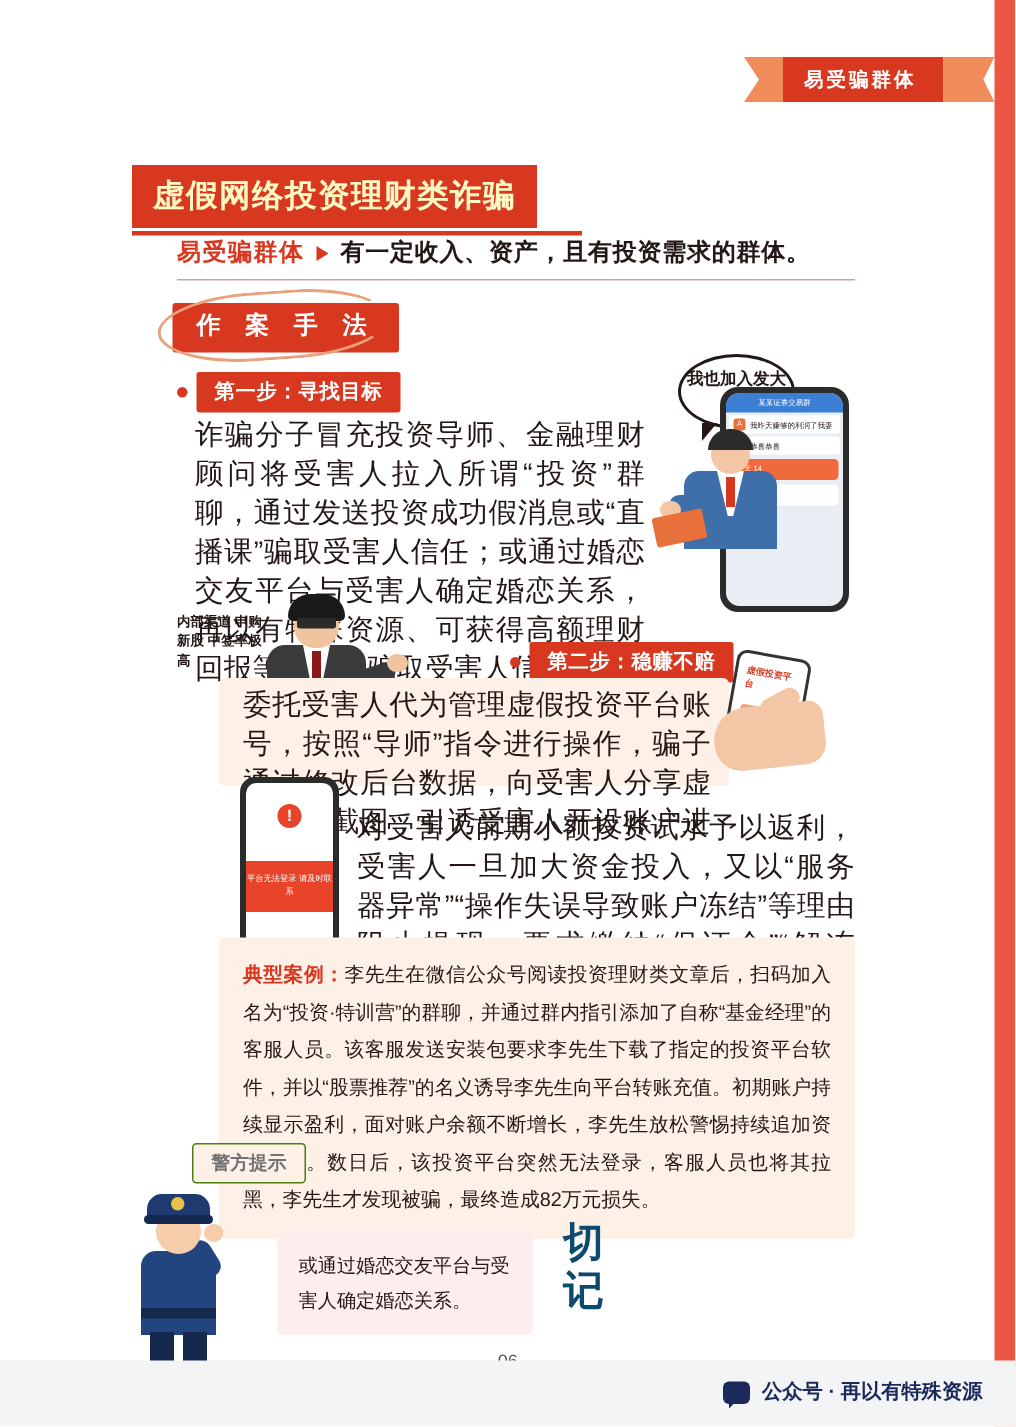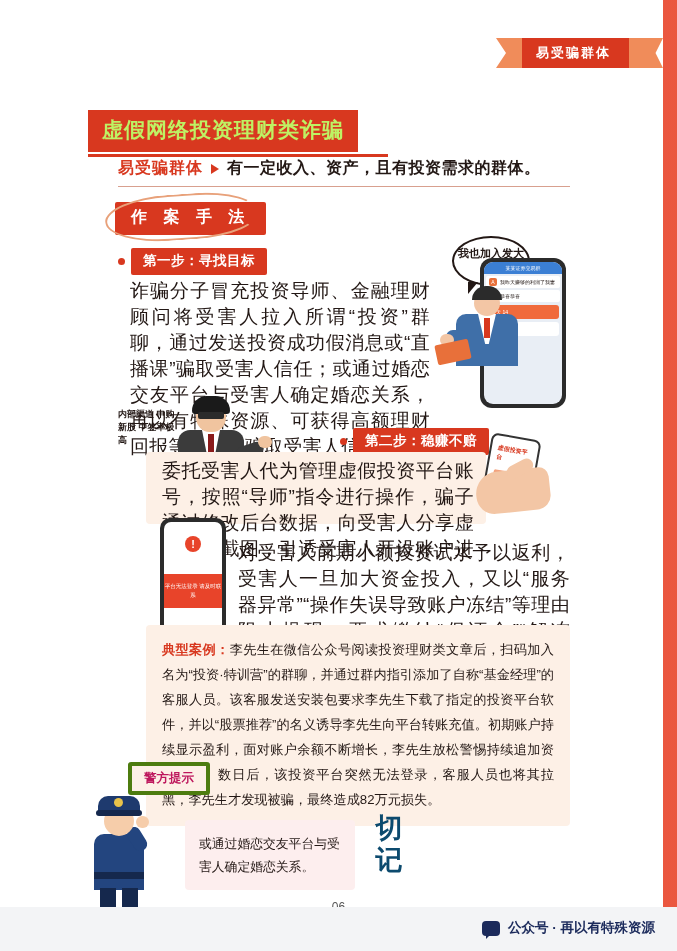--- a/index.html
+++ b/index.html
@@ -19,21 +19,21 @@
   .ribbon .tail{width:26px;height:30px;background:#f08c5a;
     clip-path:polygon(0 0,100% 0,100% 100%,0 100%,10px 50%);}
   .ribbon .mid{height:30px;background:#d8381f;display:flex;align-items:center;
     padding:0 18px 0 14px;}
   .ribbon .mid span{color:#fff;font-size:13px;letter-spacing:2px;font-weight:bold;}
   .ribbon .end{width:34px;height:30px;background:#f08c5a;
     clip-path:polygon(0 0,100% 0,78% 50%,100% 100%,0 100%);}
 
   
   .title-wrap{position:absolute;left:88px;top:110px;}
-  .title-bar{background:#d8381f;color:#bef264;font-size:21px;font-weight:bold;
+  .title-bar{background:#d8381f;color:#fef9c3;font-size:21px;font-weight:bold;
     padding:6px 14px 8px 14px;letter-spacing:1px;display:inline-block;}
   .title-underline{width:300px;height:3px;background:#d8381f;margin-top:2px;}
 
   
   .sub-line{position:absolute;left:118px;top:158px;display:flex;align-items:center;}
   .sub-key{color:#d8381f;font-size:16px;font-weight:bold;letter-spacing:1px;}
   .sub-tri{width:0;height:0;border-left:8px solid #d8381f;border-top:5px solid transparent;
     border-bottom:5px solid transparent;margin:0 8px;}
   .sub-val{font-size:16px;font-weight:bold;color:#231815;letter-spacing:.5px;}
   .sub-rule{position:absolute;left:118px;top:186px;width:452px;height:1px;background:#d8a08f;}
@@ -59,22 +59,22 @@
   
   .box-orange{position:absolute;background:#fdf0e6;border-radius:4px;}
 
   
   .case{position:absolute;left:146px;top:625px;width:424px;background:#fdf0e6;
     border-radius:4px;padding:12px 16px 14px 16px;box-sizing:border-box;}
   .case .label{color:#d8381f;font-weight:bold;font-size:13.2px;}
   .case p{margin:0;font-size:13.2px;line-height:25px;text-align:justify;color:#231815;}
 
   
-  .tip-tag{position:absolute;left:128px;top:762px;background:#fdf0e6;border:4px solid #4d7c0f;
-    color:#be185d;font-weight:bold;font-size:12.5px;padding:4px 12px;border-radius:3px;}
+  .tip-tag{position:absolute;left:128px;top:762px;background:#fdf0e6;border:1px solid #4d7c0f;
+    color:#737373;font-weight:bold;font-size:12.5px;padding:4px 12px;border-radius:3px;}
   .tip-box{position:absolute;left:185px;top:820px;width:170px;background:#fdeeee;border-radius:4px;
     padding:12px 14px;box-sizing:border-box;font-size:12.8px;line-height:23px;color:#231815;}
   .qiji{position:absolute;left:368px;top:812px;width:42px;text-align:center;
     color:#0c4a6e;font-size:27px;font-weight:bold;line-height:32px;font-family:"Liberation Serif",serif;}
   .remember{position:absolute;left:420px;top:810px;width:170px;font-size:12.8px;line-height:24px;
     color:#231815;text-align:justify;}
 
   
   .footer-page{position:absolute;left:0;right:0;top:900px;text-align:center;font-size:12px;color:#555;}
   .footer-bar{position:absolute;left:0;right:0;bottom:0;height:44px;background:#f3f4f6;}

